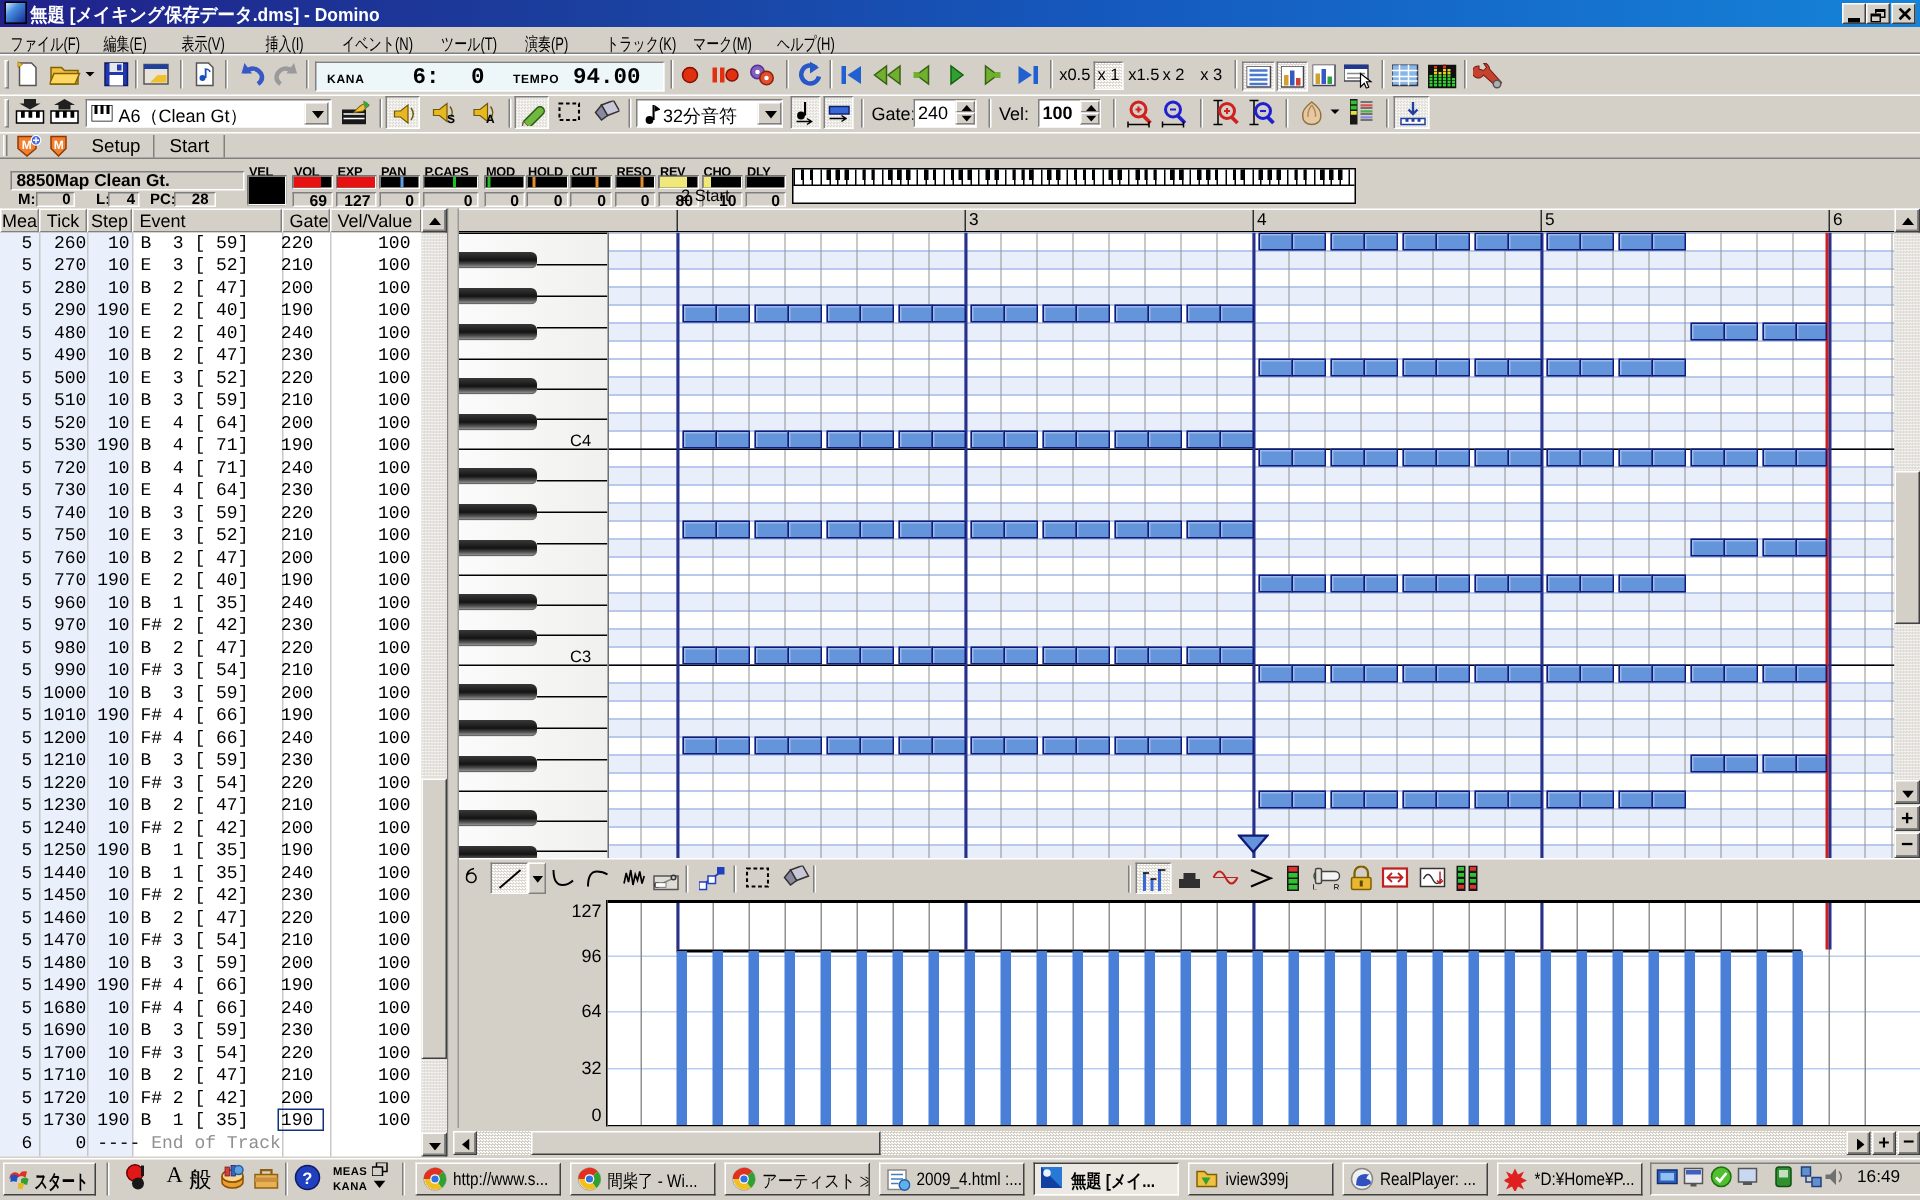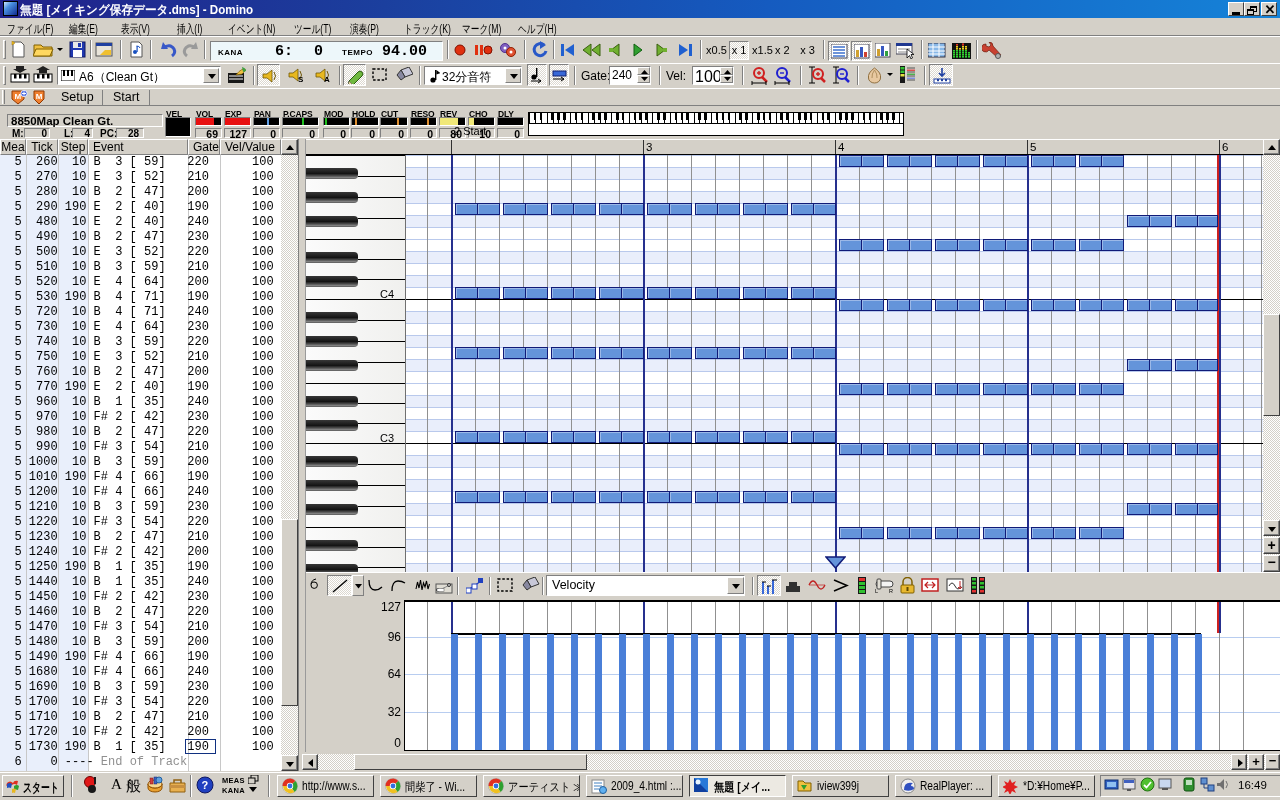--- a/index.html
+++ b/index.html
@@ -349,21 +349,21 @@
       </svg>
     </div>
     <div style="position:absolute;left:637px;top:75px;width:13px;height:8px;background:#d4d0c8;border-top:1px solid #fff;border-left:1px solid #fff;border-right:1px solid #808080;border-bottom:1px solid #808080;box-sizing:border-box;">
       <svg style="position:absolute;left:3px;top:1px" width="7" height="5" viewBox="0 0 7 5">
         <path d="M0 0 h7 l-3.5 4 z" fill="#000"></path>
       </svg>
     </div>
 <div style="position:absolute;left:659px;top:66px;width:2px;height:19px;border-left:1px solid #808080;border-right:1px solid #fff;box-sizing:border-box;"></div>
 <div style="position:absolute;left:666px;top:69px;font-size:12px;color:#000;font-family:'Liberation Sans',sans-serif;">Vel:</div>
 <div style="position:absolute;left:692px;top:66px;width:42px;height:19px;background:#fff;border-top:1px solid #808080;border-left:1px solid #808080;border-right:1px solid #fff;border-bottom:1px solid #fff;box-sizing:border-box;">
-      <div style="position:absolute;left:2px;top:1px;font-size:16px;color:#000;font-family:'Liberation Sans',sans-serif;">100</div>
+      <div style="position:absolute;left:2px;top:1px;font-size:12px;color:#000;font-family:'Liberation Sans',sans-serif;font-weight:bold;">100</div>
     </div>
     <div style="position:absolute;left:720px;top:67px;width:13px;height:8px;background:#d4d0c8;border-top:1px solid #fff;border-left:1px solid #fff;border-right:1px solid #808080;border-bottom:1px solid #808080;box-sizing:border-box;">
       <svg style="position:absolute;left:3px;top:2px" width="7" height="5" viewBox="0 0 7 5">
         <path d="M0 4 l3.5 -4 3.5 4 z" fill="#000"></path>
       </svg>
     </div>
     <div style="position:absolute;left:720px;top:75px;width:13px;height:8px;background:#d4d0c8;border-top:1px solid #fff;border-left:1px solid #fff;border-right:1px solid #808080;border-bottom:1px solid #808080;box-sizing:border-box;">
       <svg style="position:absolute;left:3px;top:1px" width="7" height="5" viewBox="0 0 7 5">
         <path d="M0 0 h7 l-3.5 4 z" fill="#000"></path>
       </svg>
@@ -1028,28 +1028,20 @@
         <rect x="1" y="1" width="14" height="12" fill="none" stroke="#000" stroke-width="1.4" stroke-dasharray="2.5 1.8"></rect>
       </svg>
     </div>
 <div style="position:absolute;left:519px;top:575px;width:23px;height:21px;box-sizing:border-box;">
       <svg style="position:absolute;left:2px;top:2px" width="19" height="17" viewBox="0 0 19 17">
         <path d="M6 3 l8 -3 4 7 -8 3 z" fill="#c8c8d8" stroke="#333"></path>
         <path d="M2 8 l4 -5 4 7 -4 3 z" fill="#8888a0" stroke="#333"></path>
       </svg>
     </div>
 <div style="position:absolute;left:542px;top:577px;width:2px;height:18px;border-left:1px solid #808080;border-right:1px solid #fff;box-sizing:border-box;"></div>
-<div style="position:absolute;left:546px;top:575px;width:199px;height:21px;background:#fff;border-top:1px solid #808080;border-left:1px solid #808080;border-right:1px solid #fff;border-bottom:1px solid #fff;box-sizing:border-box;">
-      <div style="position:absolute;left:5px;top:2px;font-size:12.5px;color:#000;font-family:'Liberation Sans',sans-serif;">Velocity</div>
-      <div style="position:absolute;left:180px;top:1px;width:17px;height:17px;background:#d4d0c8;border-top:1px solid #fff;border-left:1px solid #fff;border-right:1px solid #808080;border-bottom:1px solid #808080;box-sizing:border-box;">
-        <svg style="position:absolute;left:4px;top:6px" width="8" height="6" viewBox="0 0 8 6">
-          <path d="M0 0 h8 l-4 5 z" fill="#000"></path>
-        </svg>
-      </div>
-    </div>
 <div style="position:absolute;left:752px;top:577px;width:2px;height:18px;border-left:1px solid #808080;border-right:1px solid #fff;box-sizing:border-box;"></div>
 <div style="position:absolute;left:757px;top:575px;width:24px;height:21px;background-color:#e8e5de;background-image:conic-gradient(#fff 25%,#dcd8d0 0 50%,#fff 0 75%,#dcd8d0 0);background-size:2px 2px;border-top:1px solid #808080;border-left:1px solid #808080;border-right:1px solid #fff;border-bottom:1px solid #fff;box-sizing:border-box;">
       <svg style="position:absolute;left:3px;top:2px" width="18" height="17" viewBox="0 0 18 17">
         <g stroke="#3868d8" stroke-width="2">
           <path d="M2 16 V4"></path>
           <path d="M7 16 V8"></path>
           <path d="M12 16 V2"></path>
         </g>
         <path d="M1 4 h4 M6 8 h4 M11 2 h5" stroke="#000"></path>
       </svg>

